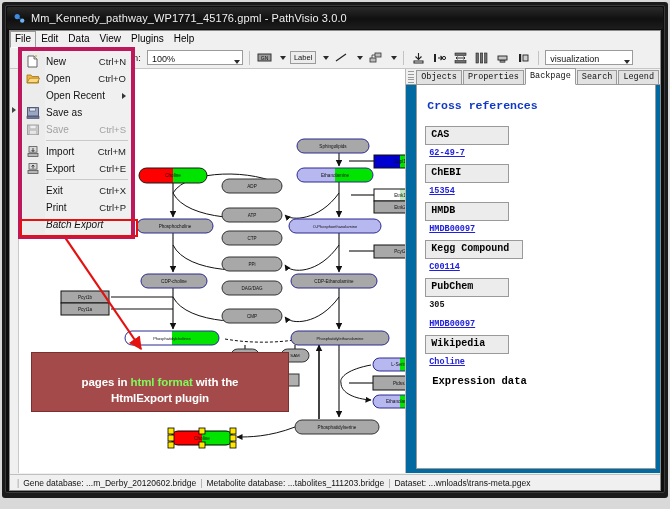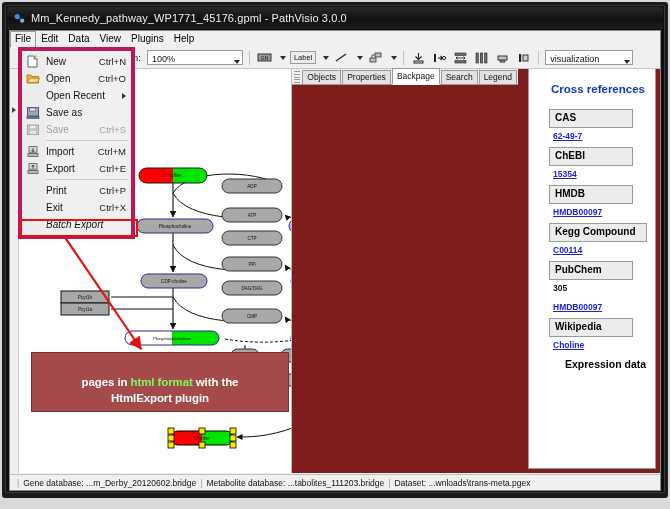--- a/index.html
+++ b/index.html
@@ -185,23 +185,23 @@
   .fm-row .fm-acc { color: #222; font-size: 9.5px; }
   .fm-row.disabled .fm-lbl, .fm-row.disabled .fm-acc { color: #a2a2a2; }
   .fm-row .fm-sub {
     width: 0; height: 0; border-top: 3px solid transparent;
     border-bottom: 3px solid transparent; border-left: 4px solid #333;
   }
   .fm-sep { height: 1px; background: #c9c9c9; margin: 2px 3px 2px 24px; }
   
   .sidebar {
     flex: 1;
-    background: #7f1d1d;
+    background: #0369a1;
     position: relative;
-    display: flex; flex-direction: row;
+    display: flex; flex-direction: column; font-family: Liberation Mono, monospace;
   }
   .sb-tabs {
     display: flex; align-items: flex-end;
     height: 16px;
     padding-left: 10px;
     background: #f0f0f0;
     border-bottom: 1px solid #9a9a9a;
   }
   .sb-tab {
     font-size: 8.5px; color: #111;
@@ -224,21 +224,21 @@
     position: absolute; left: 2px; top: 2px; width: 6px; height: 12px;
     display: flex; flex-direction: column; justify-content: space-between;
   }
   .sb-grip i { display: block; height: 1px; background: #9a9a9a; }
   .sb-body {
     flex: 1;
     background: #ffffff;
     border: 1px solid #9a9a9a;
     border-top: none;
     margin: 0 4px 4px 10px;
-    padding: 10px 8px 6px 20px;
+    padding: 10px 8px 6px 8px;
     overflow: hidden;
     position: relative;
   }
   .xref-title {
     color: #1038c4; font-weight: bold; font-size: 11.5px;
     margin: 4px 0 14px 2px;
   }
   .xref-item { margin-bottom: 6px; }
   .xref-head {
     border: 1px solid #9a9a9a;
@@ -249,21 +249,21 @@
     line-height: 12px;
   }
   .xref-val {
     font-size: 8.5px; font-weight: bold;
     padding: 3px 0 0 4px;
   }
   .xref-val a { color: #2020dd; text-decoration: underline; }
   .xref-val.plain { color: #111; text-decoration: none; }
   .expr-title {
     font-weight: bold; font-size: 10.5px; color: #000;
-    margin-top: 8px; margin-left: 16px;
+    margin-top: 8px; margin-left: 7px;
   }
   
   .statusbar {
     position: absolute; left: 0; bottom: 0; width: 100%; height: 16px;
     background: #f0f0f0;
     border-top: 1px solid #c0c0c0;
     display: flex; align-items: center;
     font-size: 8.5px; color: #111;
     padding-left: 3px;
   }
@@ -762,29 +762,29 @@
             <rect x="2" y="8.4" width="10" height="3" fill="#b7b7b7" stroke="#555" stroke-width=".8"></rect>
           </svg>
         </span>
         <span class="fm-lbl">Export</span>
         <span class="fm-acc">Ctrl+E</span>
       </div>
 
       <div class="fm-sep"></div>
 
       <div class="fm-row">
+        <span class="fm-lbl">Exit</span>
+        <span class="fm-acc">Ctrl+X</span>
+      </div>
+
+      <div class="fm-row">
         <span class="fm-lbl">Print</span>
         <span class="fm-acc">Ctrl+P</span>
       </div>
 
-      <div class="fm-row">
-        <span class="fm-lbl">Exit</span>
-        <span class="fm-acc">Ctrl+X</span>
-      </div>
-
       <div class="fm-row" style="position:relative;font-style:italic;">
         <span class="fm-lbl">Batch Export</span>
       </div>
       <div class="batch-hl" style="left:-2px; top:168px; width:118px; height:18px;"></div>
     </div>
 
   </div>
 </div>
 
 </body></html>

